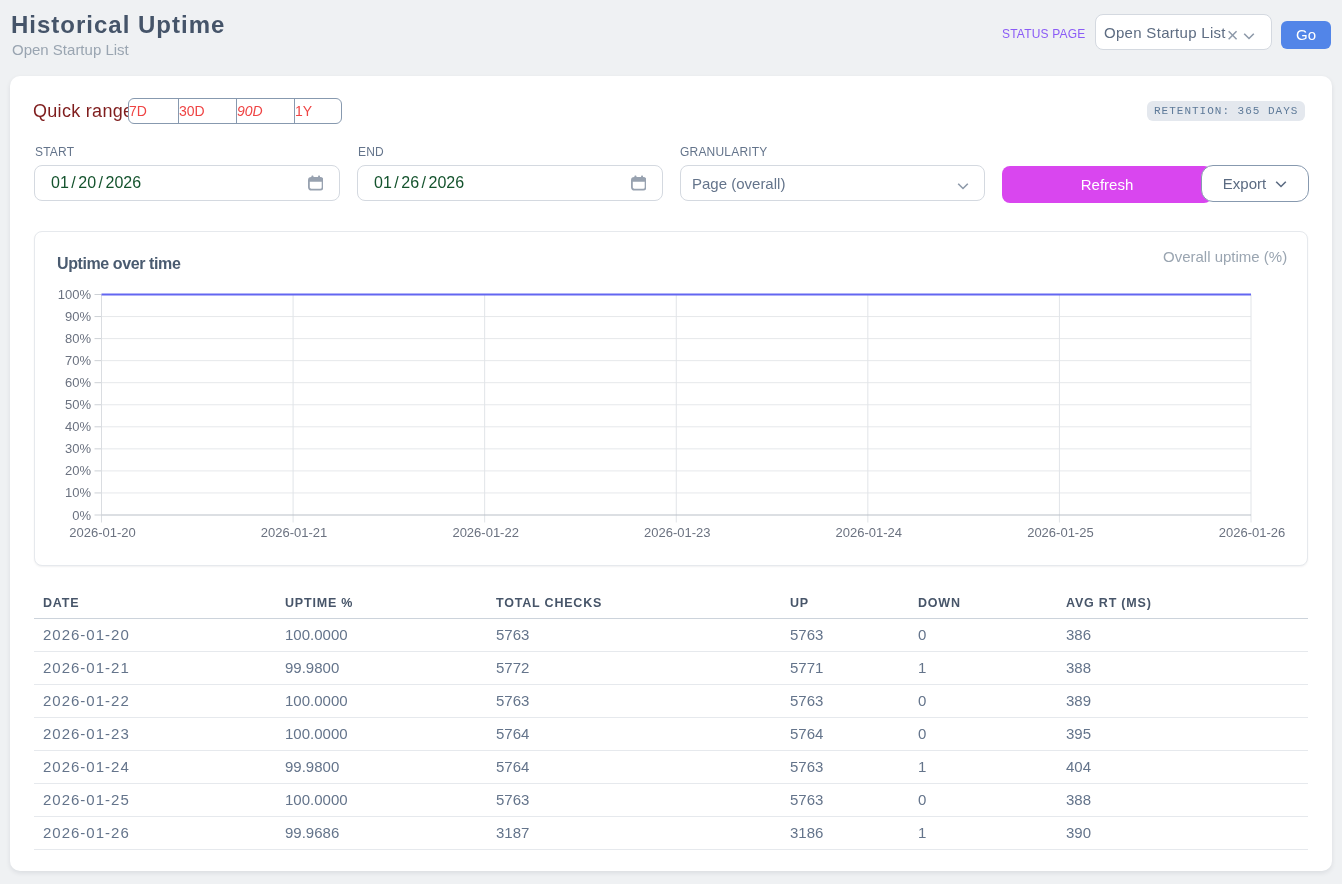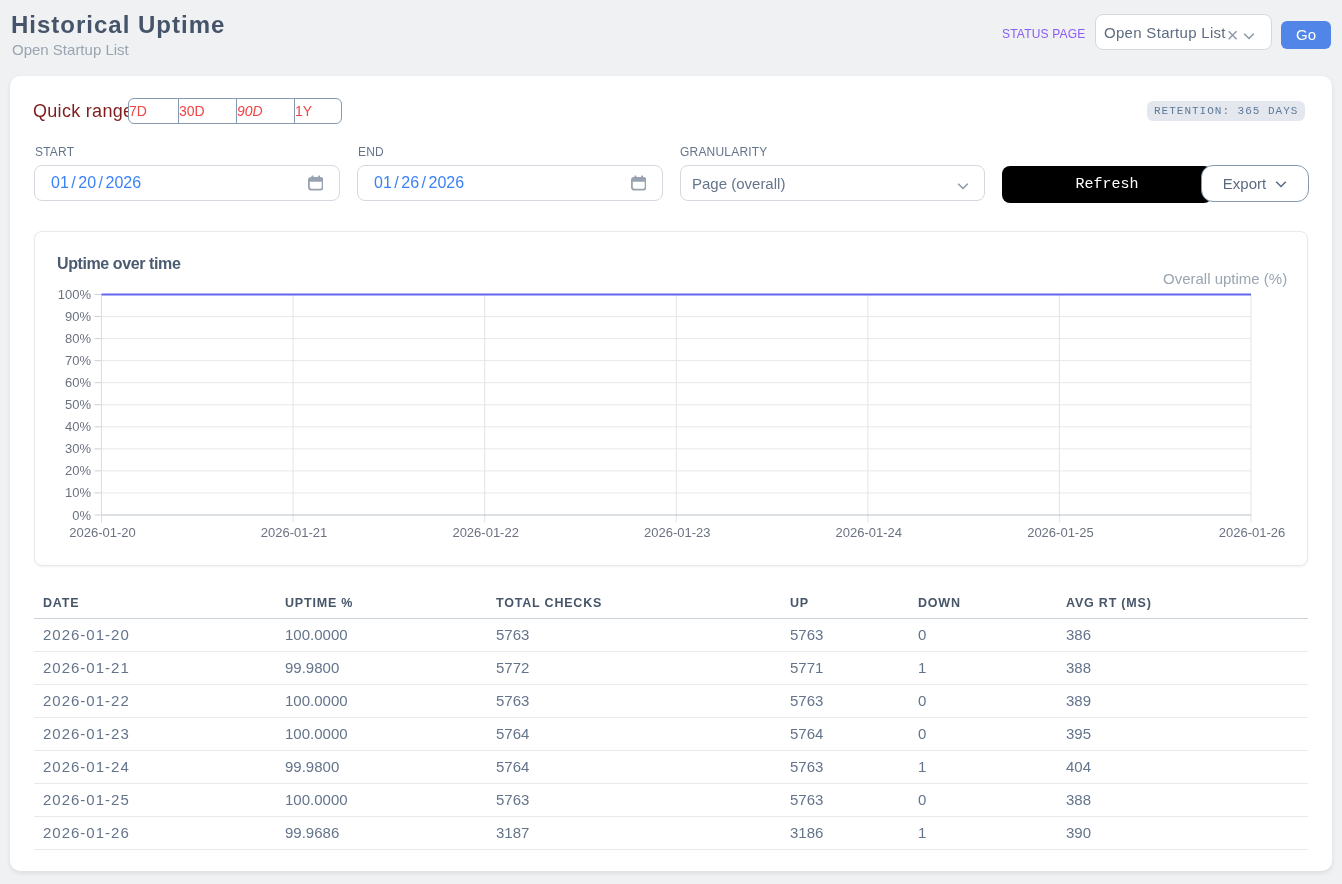--- a/index.html
+++ b/index.html
@@ -38,28 +38,28 @@
     font-size:14px; color:#ef4444; line-height:24px; text-align:left;
   }
   .seg .b:last-child { border-right:none; }
   .retention {
     background:#e4e8ee; color:#5e7a99; border-radius:6px; font-size:11px; letter-spacing:1px;
     height:20px; line-height:20px; padding:0 7px; font-weight:400;
   }
   .field-label { font-size:12px; color:#64748b; letter-spacing:0.2px; }
   .input {
     width:306px; height:36px; border:1px solid #d4d9e0; border-radius:8px; background:#fff;
-    display:flex; align-items:center; padding:0 16px 0 16px; font-size:16px; color:#3b82f6;
+    display:flex; align-items:center; padding:0 16px 0 16px; font-size:16px; color:#14532d;
   }
   .input .grow { flex:1; }
   .date-txt { display:flex; align-items:center; }
   .date-txt span.sl { margin:0 2.5px; }
   .refresh {
-    width:210px; height:37px; background:#000000; color:#fff; border-radius:8px;
-    font-size:15px; text-align:center; line-height:37px;font-family:Liberation Mono, monospace;
+    width:210px; height:37px; background:#d946ef; color:#fff; border-radius:8px;
+    font-size:15px; text-align:center; line-height:37px;
   }
   .export {
     width:108px; height:37px; background:#fff; border:1px solid #8799af;
     border-radius:12px; font-size:15px; color:#5b6b82;
     display:flex; align-items:center; justify-content:center;
   }
   .chart-card {
     left:34px; top:231px; width:1274px; height:335px;
     border:1px solid #e6e9ed; border-radius:8px;
     box-shadow:0 1px 2px rgba(16,24,40,0.06);
@@ -145,21 +145,21 @@
 
   <div class="refresh abs" style="left:1002px; top:166px;">Refresh</div>
   <div class="export abs" style="left:1201px; top:165px;">Export
     <svg class="chev" style="margin-left:9px;" viewBox="0 0 12 12">
       <path d="M1.2 3.8 L6 8.5 L10.8 3.8" fill="none" stroke="#5b6b82" stroke-width="1.6"></path>
     </svg>
   </div>
 
   <div class="chart-card abs"></div>
   <div class="chart-title abs" style="left:57px; top:254.5px;">Uptime over time</div>
-  <div class="chart-legend abs" style="left:1163px; top:270px;">Overall uptime (%)</div>
+  <div class="chart-legend abs" style="left:1163px; top:248px;">Overall uptime (%)</div>
   <svg id="chart" class="abs" style="left:34px; top:280px;" width="1274" height="264">
     <line x1="67.5" y1="212.95" x2="1217" y2="212.95" stroke="#e6e8eb" stroke-width="1"></line>
     <line x1="67.5" y1="190.9" x2="1217" y2="190.9" stroke="#e6e8eb" stroke-width="1"></line>
     <line x1="67.5" y1="168.85" x2="1217" y2="168.85" stroke="#e6e8eb" stroke-width="1"></line>
     <line x1="67.5" y1="146.8" x2="1217" y2="146.8" stroke="#e6e8eb" stroke-width="1"></line>
     <line x1="67.5" y1="124.75" x2="1217" y2="124.75" stroke="#e6e8eb" stroke-width="1"></line>
     <line x1="67.5" y1="102.69999999999999" x2="1217" y2="102.69999999999999" stroke="#e6e8eb" stroke-width="1"></line>
     <line x1="67.5" y1="80.65" x2="1217" y2="80.65" stroke="#e6e8eb" stroke-width="1"></line>
     <line x1="67.5" y1="58.599999999999994" x2="1217" y2="58.599999999999994" stroke="#e6e8eb" stroke-width="1"></line>
     <line x1="67.5" y1="36.55000000000001" x2="1217" y2="36.55000000000001" stroke="#e6e8eb" stroke-width="1"></line>

